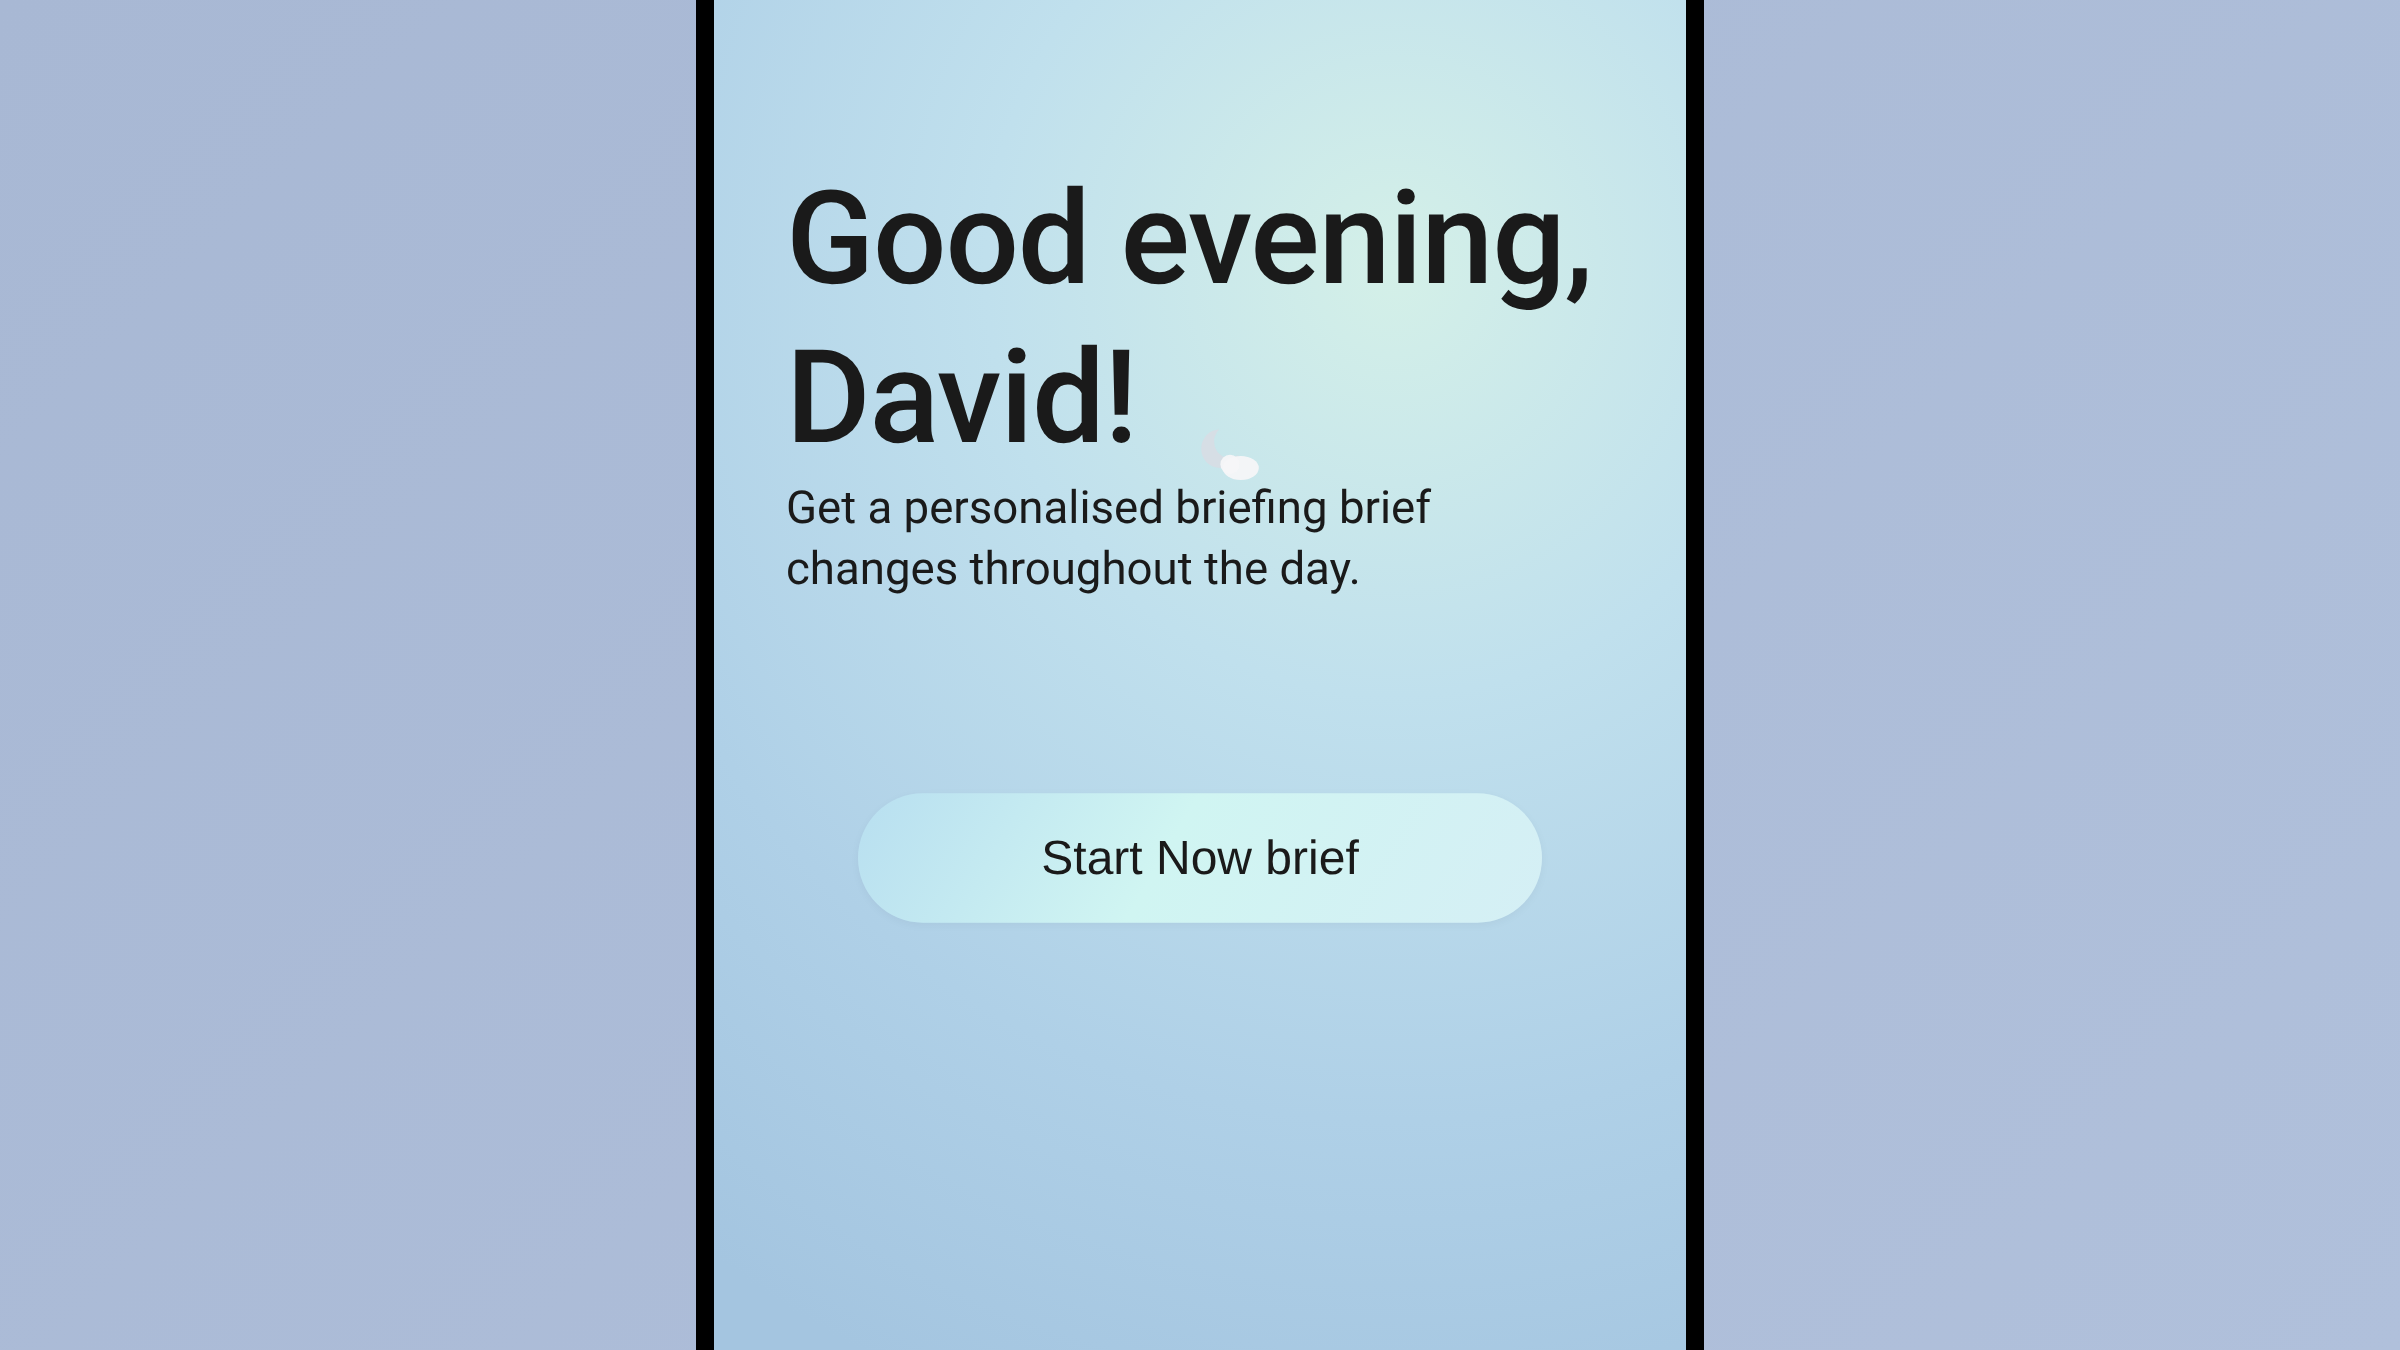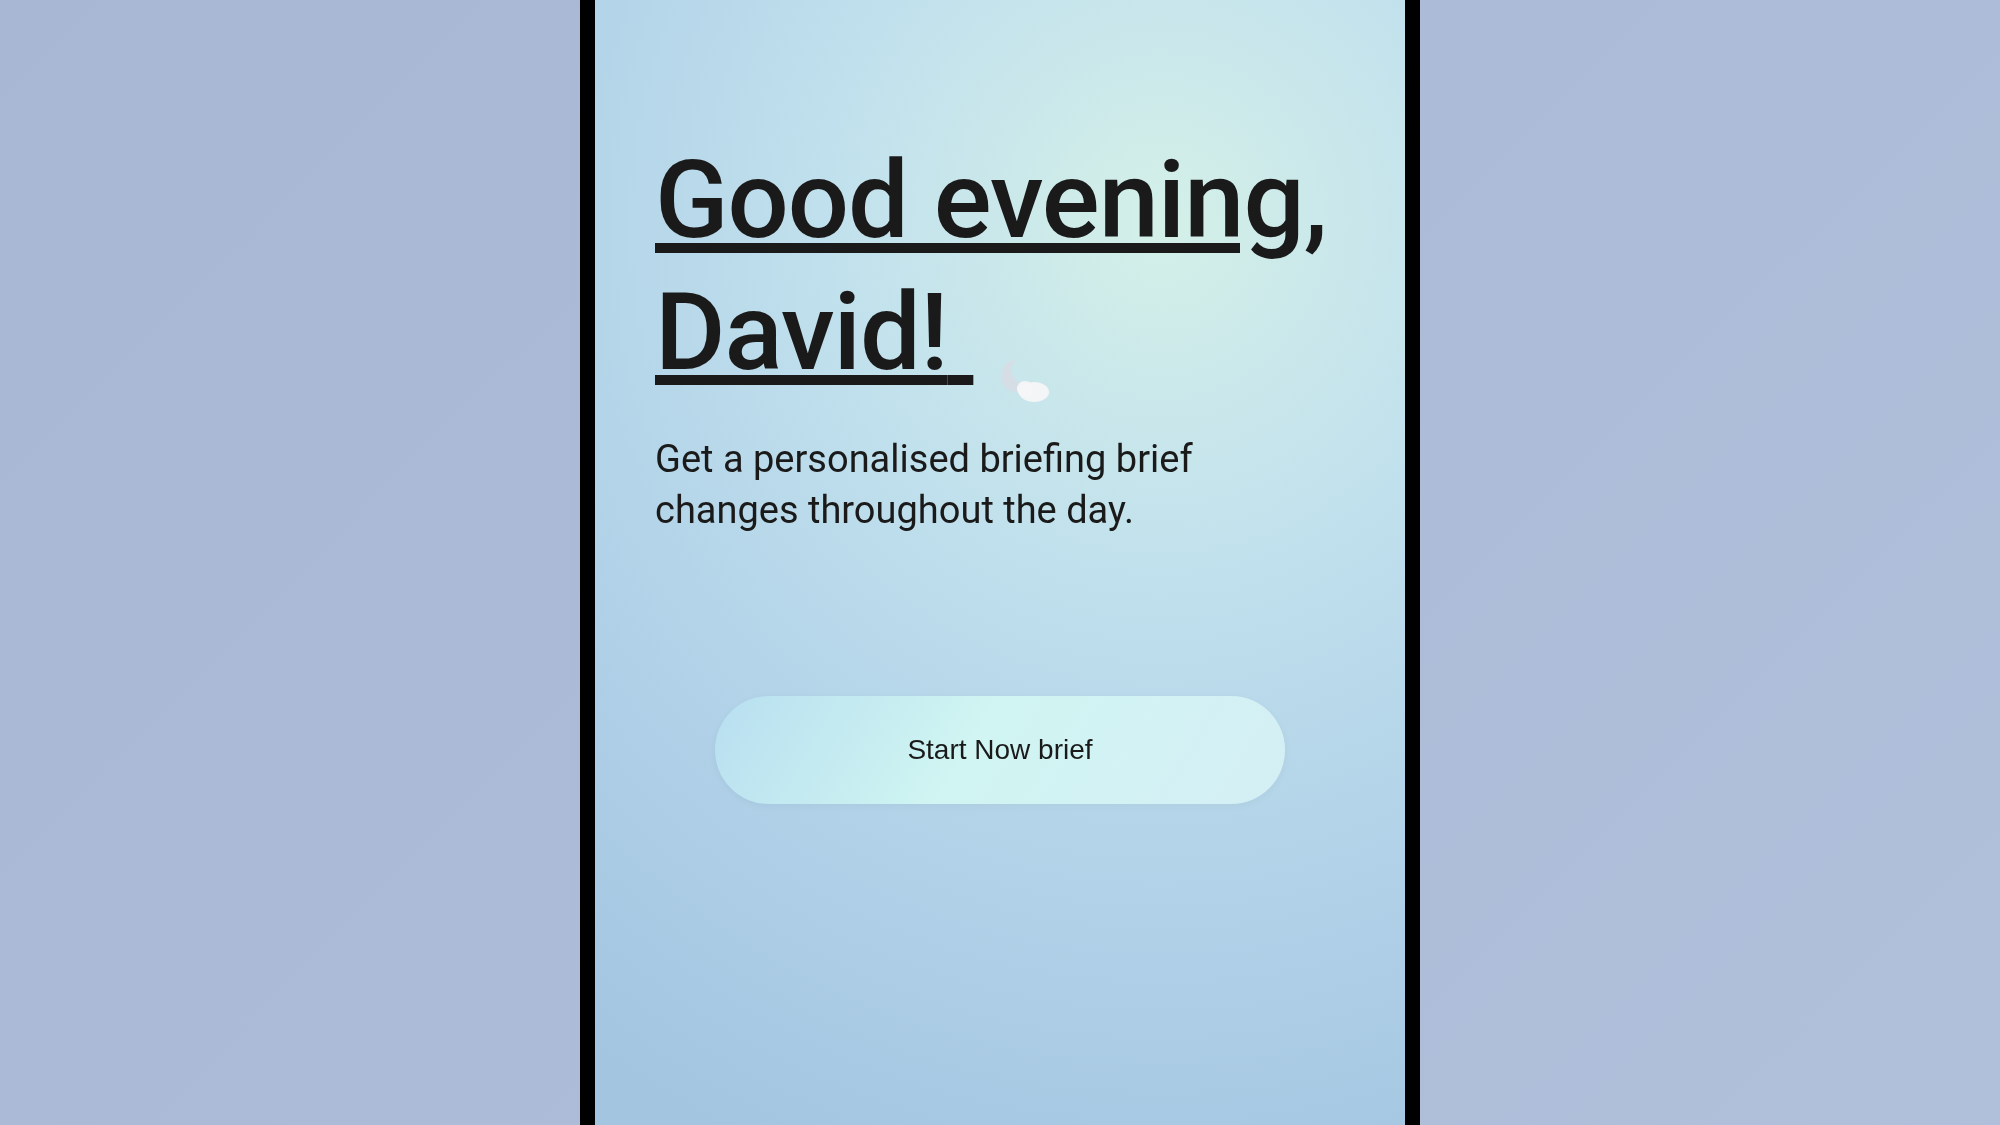--- a/index.html
+++ b/index.html
@@ -37,23 +37,21 @@
       flex-direction: column;
       position: relative;
     }
     
     .greeting-heading {
       font-size: 108px;
       font-weight: 500;
       color: #1a1a1a;
       line-height: 1.22;
       letter-spacing: -1px;
-      margin-bottom: 35px;
       display: block;
-      text-decoration: underline;
     }
     
     .greeting-text {
       display: inline;
     }
     
     .moon-icon {
       display: inline-block;
       vertical-align: middle;
       margin-left: 15px;
@@ -82,21 +80,21 @@
       width: 100%;
       margin-top: 40px;
     }
     
     .start-button {
       width: 570px;
       height: 108px;
       background: linear-gradient(120deg, #b8dff0 0%, #d0f5f2 45%, #d5eff5 100%);
       border: none;
       border-radius: 54px;
-      font-size: 28px;
+      font-size: 40px;
       font-weight: 500;
       color: #1a1a1a;
       cursor: pointer;
       display: flex;
       align-items: center;
       justify-content: center;
       box-shadow: 0 2px 8px rgba(0,0,0,0.04);
     }
   </style>
 </head>

